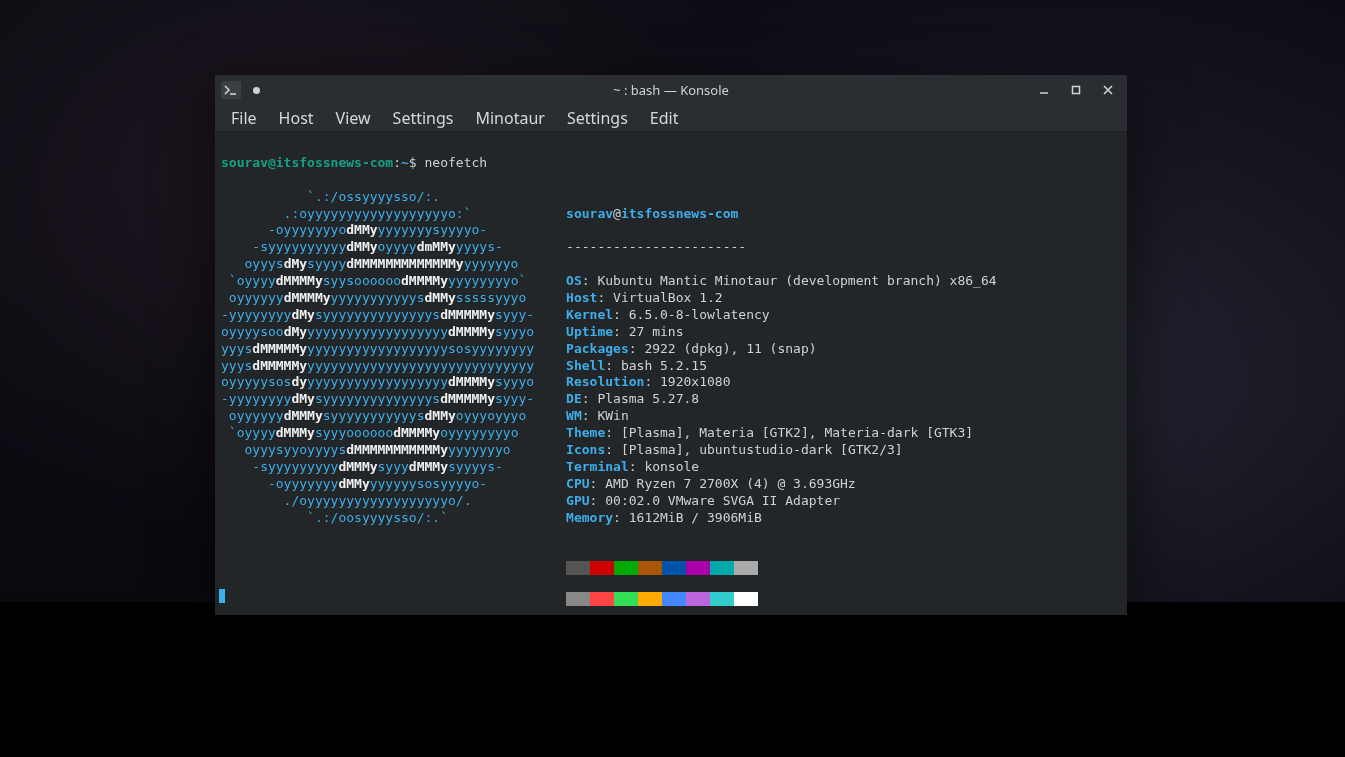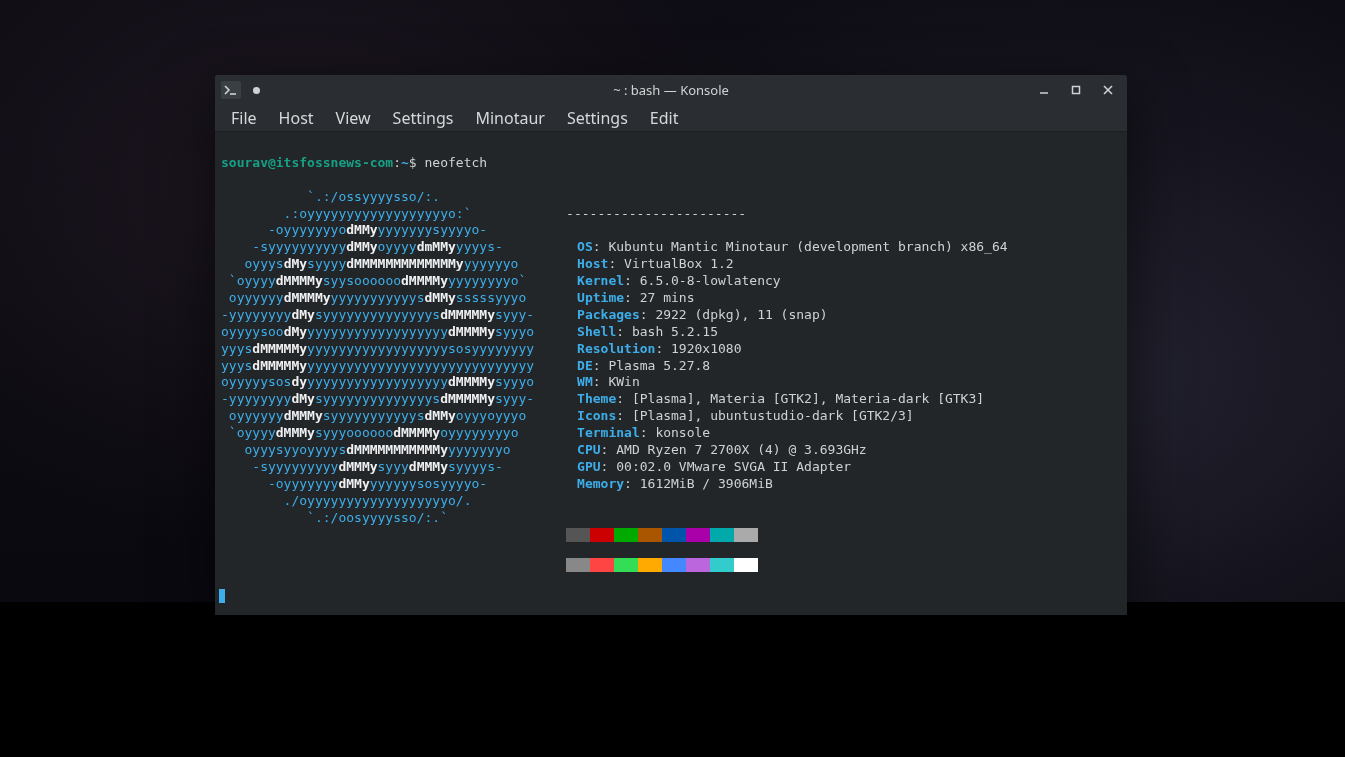--- a/index.html
+++ b/index.html
@@ -49,21 +49,21 @@
   }
   .user { color:#16a085; font-weight:bold; }
   .at   { color:#16a085; font-weight:bold; }
   .host { color:#16a085; font-weight:bold; }
   .path { color:#3daee9; font-weight:bold; }
   .cmd  { color:#cfd2d4; }
   .accent { color:#3daee9; font-weight:bold; }
   .logo-w { color:#eff0f1; font-weight:bold; }
   .logo-s { color:#3daee9; }
   .output { display:flex; gap:32px; }
-  .info-line { white-space: pre; margin-left: 11px; }
+  .info-line { white-space: pre; }
   .info-key { color:#3daee9; font-weight:bold; }
   .swatches { display:flex; margin-top:18px; }
   .sw { width:24px; height:14px; }
   .swatches.row2 { margin-top:0; }
   @keyframes blink { 50% { opacity:0; } }
   .scroll-indicator {
     position:absolute; left:4px; bottom:12px; width:6px; height:14px; background:#3daee9;
   }
 </style>
 </head>
@@ -110,20 +110,21 @@
       <div class="menu-item">Minotaur</div>
       <div class="menu-item">Settings</div>
       <div class="menu-item">Edit</div>
     </div>
 
     <div class="terminal">
 <div><span class="user">sourav</span><span class="at">@</span><span class="host">itsfossnews-com</span><span>:</span><span class="path">~</span><span>$ </span><span class="cmd">neofetch</span></div>
 <div class="output">
 <div id="logo"><div><span class="logo-s">           `.:/ossyyyysso/:.           </span></div><div><span class="logo-s">        .:oyyyyyyyyyyyyyyyyyyo:`       </span></div><div><span class="logo-s">      -oyyyyyyyo</span><span class="logo-w">dMMy</span><span class="logo-s">yyyyyyysyyyyo-     </span></div><div><span class="logo-s">    -syyyyyyyyyy</span><span class="logo-w">dMMy</span><span class="logo-s">oyyyy</span><span class="logo-w">dmMMy</span><span class="logo-s">yyyys-   </span></div><div><span class="logo-s">   oyyys</span><span class="logo-w">dMy</span><span class="logo-s">syyyy</span><span class="logo-w">dMMMMMMMMMMMMMy</span><span class="logo-s">yyyyyyo  </span></div><div><span class="logo-s"> `oyyyy</span><span class="logo-w">dMMMMy</span><span class="logo-s">syysoooooo</span><span class="logo-w">dMMMMy</span><span class="logo-s">yyyyyyyyo` </span></div><div><span class="logo-s"> oyyyyyy</span><span class="logo-w">dMMMMy</span><span class="logo-s">yyyyyyyyyyys</span><span class="logo-w">dMMy</span><span class="logo-s">sssssyyyo </span></div><div><span class="logo-s">-yyyyyyyy</span><span class="logo-w">dMy</span><span class="logo-s">syyyyyyyyyyyyyys</span><span class="logo-w">dMMMMMy</span><span class="logo-s">syyy-</span></div><div><span class="logo-s">oyyyysoo</span><span class="logo-w">dMy</span><span class="logo-s">yyyyyyyyyyyyyyyyyy</span><span class="logo-w">dMMMMy</span><span class="logo-s">syyyo</span></div><div><span class="logo-s">yyys</span><span class="logo-w">dMMMMMy</span><span class="logo-s">yyyyyyyyyyyyyyyyyysosyyyyyyyy</span></div><div><span class="logo-s">yyys</span><span class="logo-w">dMMMMMy</span><span class="logo-s">yyyyyyyyyyyyyyyyyyyyyyyyyyyyy</span></div><div><span class="logo-s">oyyyyysos</span><span class="logo-w">dy</span><span class="logo-s">yyyyyyyyyyyyyyyyyy</span><span class="logo-w">dMMMMy</span><span class="logo-s">syyyo</span></div><div><span class="logo-s">-yyyyyyyy</span><span class="logo-w">dMy</span><span class="logo-s">syyyyyyyyyyyyyys</span><span class="logo-w">dMMMMMy</span><span class="logo-s">syyy-</span></div><div><span class="logo-s"> oyyyyyy</span><span class="logo-w">dMMMy</span><span class="logo-s">syyyyyyyyyyys</span><span class="logo-w">dMMy</span><span class="logo-s">oyyyoyyyo </span></div><div><span class="logo-s"> `oyyyy</span><span class="logo-w">dMMMy</span><span class="logo-s">syyyoooooo</span><span class="logo-w">dMMMMy</span><span class="logo-s">oyyyyyyyyo  </span></div><div><span class="logo-s">   oyyysyyoyyyys</span><span class="logo-w">dMMMMMMMMMMMy</span><span class="logo-s">yyyyyyyo   </span></div><div><span class="logo-s">    -syyyyyyyyy</span><span class="logo-w">dMMMy</span><span class="logo-s">syyy</span><span class="logo-w">dMMMy</span><span class="logo-s">syyyys-    </span></div><div><span class="logo-s">      -oyyyyyyy</span><span class="logo-w">dMMy</span><span class="logo-s">yyyyyysosyyyyo-     </span></div><div><span class="logo-s">        ./oyyyyyyyyyyyyyyyyyyo/.       </span></div><div><span class="logo-s">           `.:/oosyyyysso/:.`          </span></div></div>
 <div>
+<div><span class="accent">sourav</span><span>@</span><span class="accent">itsfossnews-com</span></div>
 <div>-----------------------</div>
 <div id="info-lines"><div class="info-line"><span class="info-key">OS</span><span>: Kubuntu Mantic Minotaur (development branch) x86_64</span></div><div class="info-line"><span class="info-key">Host</span><span>: VirtualBox 1.2</span></div><div class="info-line"><span class="info-key">Kernel</span><span>: 6.5.0-8-lowlatency</span></div><div class="info-line"><span class="info-key">Uptime</span><span>: 27 mins</span></div><div class="info-line"><span class="info-key">Packages</span><span>: 2922 (dpkg), 11 (snap)</span></div><div class="info-line"><span class="info-key">Shell</span><span>: bash 5.2.15</span></div><div class="info-line"><span class="info-key">Resolution</span><span>: 1920x1080</span></div><div class="info-line"><span class="info-key">DE</span><span>: Plasma 5.27.8</span></div><div class="info-line"><span class="info-key">WM</span><span>: KWin</span></div><div class="info-line"><span class="info-key">Theme</span><span>: [Plasma], Materia [GTK2], Materia-dark [GTK3]</span></div><div class="info-line"><span class="info-key">Icons</span><span>: [Plasma], ubuntustudio-dark [GTK2/3]</span></div><div class="info-line"><span class="info-key">Terminal</span><span>: konsole</span></div><div class="info-line"><span class="info-key">CPU</span><span>: AMD Ryzen 7 2700X (4) @ 3.693GHz</span></div><div class="info-line"><span class="info-key">GPU</span><span>: 00:02.0 VMware SVGA II Adapter</span></div><div class="info-line"><span class="info-key">Memory</span><span>: 1612MiB / 3906MiB</span></div></div>
 <div class="swatches" id="sw1"><div class="sw" style="background: rgb(85, 85, 85);"></div><div class="sw" style="background: rgb(204, 0, 0);"></div><div class="sw" style="background: rgb(0, 170, 0);"></div><div class="sw" style="background: rgb(170, 85, 0);"></div><div class="sw" style="background: rgb(0, 85, 170);"></div><div class="sw" style="background: rgb(170, 0, 170);"></div><div class="sw" style="background: rgb(0, 170, 170);"></div><div class="sw" style="background: rgb(170, 170, 170);"></div></div>
 <div class="swatches row2" id="sw2"><div class="sw" style="background: rgb(136, 136, 136);"></div><div class="sw" style="background: rgb(255, 68, 68);"></div><div class="sw" style="background: rgb(51, 221, 85);"></div><div class="sw" style="background: rgb(255, 170, 0);"></div><div class="sw" style="background: rgb(68, 136, 255);"></div><div class="sw" style="background: rgb(187, 102, 221);"></div><div class="sw" style="background: rgb(51, 204, 204);"></div><div class="sw" style="background: rgb(255, 255, 255);"></div></div>
 </div>
 </div>
 
 
       <div class="scroll-indicator"></div>
     </div>

